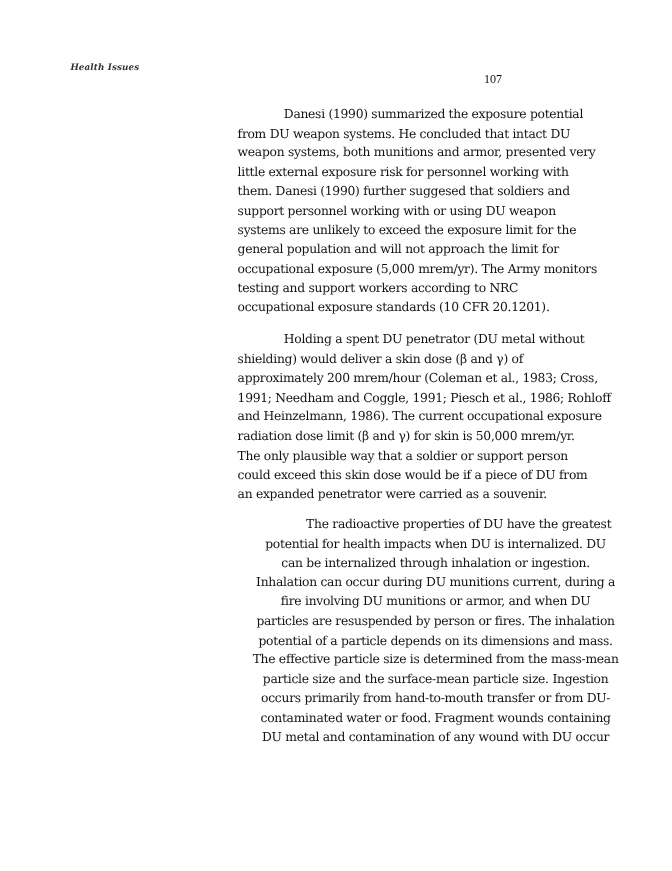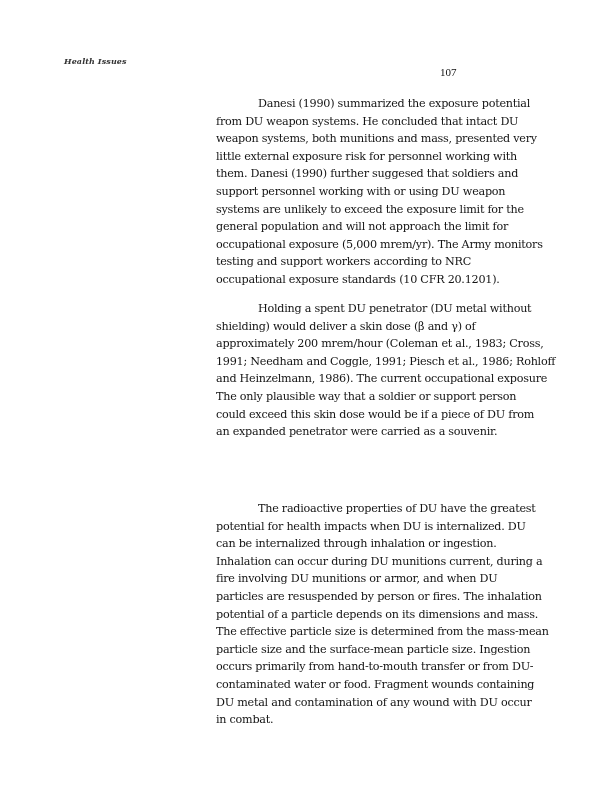--- a/index.html
+++ b/index.html
@@ -16,62 +16,62 @@
   }
   .para { position: absolute; left: 216px; width: 360px; }
   .line {
     display: block; white-space: nowrap;
     font-family: "DejaVu Serif", serif; font-size: 11.2px; color: #141414;
     line-height: 17.6px; height: 17.6px; letter-spacing: -0.25px;
   }
   .indent { padding-left: 42px; }
   #p1 { top: 95px; }
   #p2 { top: 300px; }
-  #p3 { top: 500px; }
+  #p3 { top: 468px; text-align: center; }
 </style>
 </head>
 <body>
 
 <div class="page">
   <div class="running-head">Health Issues</div>
   <div class="page-number">107</div>
 
   <div class="para" id="p1">
     <span class="line indent">Danesi (1990) summarized the exposure potential</span>
     <span class="line">from DU weapon systems. He concluded that intact DU</span>
-    <span class="line">weapon systems, both munitions and mass, presented very</span>
+    <span class="line">weapon systems, both munitions and armor, presented very</span>
     <span class="line">little external exposure risk for personnel working with</span>
     <span class="line">them. Danesi (1990) further suggesed that soldiers and</span>
     <span class="line">support personnel working with or using DU weapon</span>
     <span class="line">systems are unlikely to exceed the exposure limit for the</span>
     <span class="line">general population and will not approach the limit for</span>
     <span class="line">occupational exposure (5,000 mrem/yr). The Army monitors</span>
     <span class="line">testing and support workers according to NRC</span>
     <span class="line">occupational exposure standards (10 CFR 20.1201).</span>
   </div>
 
   <div class="para" id="p2">
     <span class="line indent">Holding a spent DU penetrator (DU metal without</span>
     <span class="line">shielding) would deliver a skin dose (β and γ) of</span>
     <span class="line">approximately 200 mrem/hour (Coleman et al., 1983; Cross,</span>
     <span class="line">1991; Needham and Coggle, 1991; Piesch et al., 1986; Rohloff</span>
     <span class="line">and Heinzelmann, 1986). The current occupational exposure</span>
+    <span class="line">radiation dose limit (β and γ) for skin is 50,000 mrem/yr.</span>
     <span class="line">The only plausible way that a soldier or support person</span>
     <span class="line">could exceed this skin dose would be if a piece of DU from</span>
     <span class="line">an expanded penetrator were carried as a souvenir.</span>
   </div>
 
   <div class="para" id="p3">
     <span class="line indent">The radioactive properties of DU have the greatest</span>
     <span class="line">potential for health impacts when DU is internalized. DU</span>
     <span class="line">can be internalized through inhalation or ingestion.</span>
     <span class="line">Inhalation can occur during DU munitions current, during a</span>
     <span class="line">fire involving DU munitions or armor, and when DU</span>
     <span class="line">particles are resuspended by person or fires. The inhalation</span>
     <span class="line">potential of a particle depends on its dimensions and mass.</span>
     <span class="line">The effective particle size is determined from the mass-mean</span>
     <span class="line">particle size and the surface-mean particle size.  Ingestion</span>
     <span class="line">occurs primarily from hand-to-mouth transfer or from DU-</span>
     <span class="line">contaminated water or food. Fragment wounds containing</span>
     <span class="line">DU metal and contamination of any wound with DU occur</span>
-    <span class="line">in combat.</span>
   </div>
 </div>
 
 </body></html>

